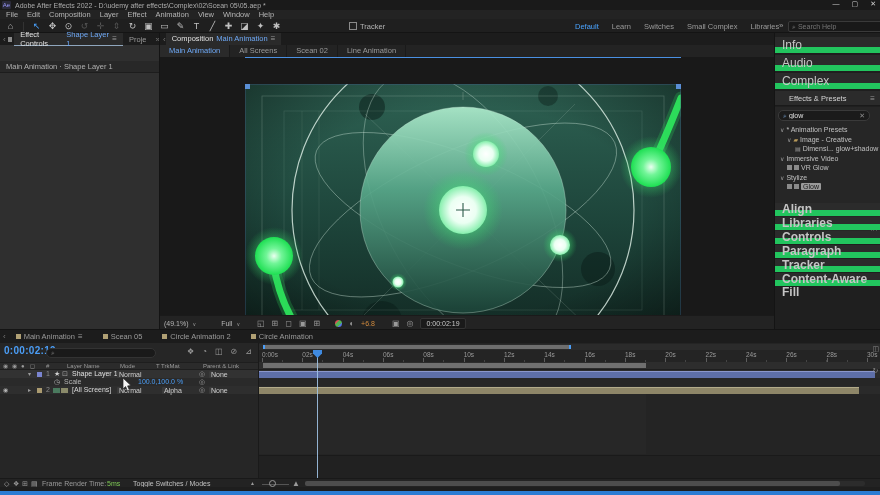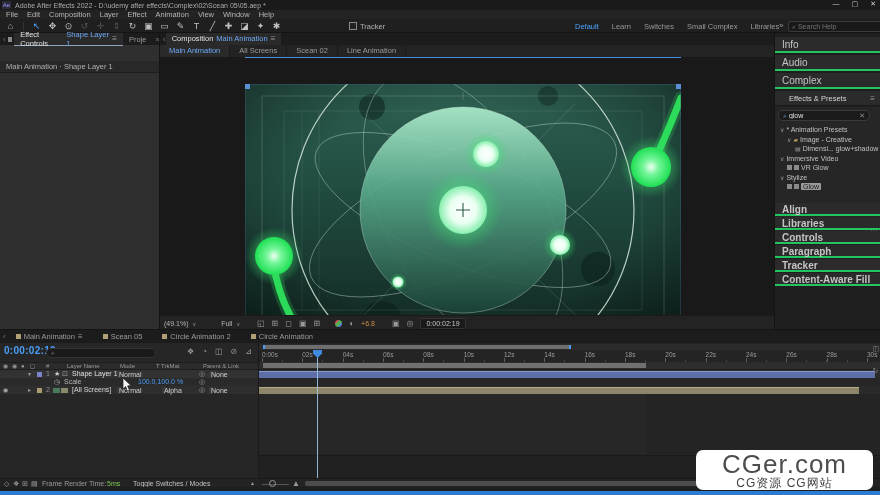--- a/index.html
+++ b/index.html
@@ -68,22 +68,22 @@
   .vstatus{position:absolute;left:0;top:282px;width:615px;height:15px;background:#232323;border-top:1px solid #1a1a1a;
            display:flex;align-items:center;gap:7px;padding-left:4px;box-sizing:border-box;font-size:7px;color:#b5b5b5;}
   .vicon{font-size:8px;color:#9a9a9a;}
   .rgbdot{width:7px;height:7px;border-radius:50%;
           background:linear-gradient(135deg,#d05555 33%,#55b055 33% 66%,#5577e0 66%);}
   .tcbox{background:#1a1a1a;border:1px solid #333;border-radius:2px;padding:1px 5px;color:#c8c8c8;}
   .exposure{color:#d18a3d;}
 
   
   .rdock{position:absolute;left:775px;top:33px;width:105px;height:297px;background:#1f1f1f;outline:1px solid #141414;}
-  .drow{position:absolute;left:0;width:105px;height:15px;background:#2b2b2b;border-bottom:2px solid #22c55e;
-        font-size:10px;color:#c5c5c5;line-height:15px;padding-left:7px;box-sizing:border-box;}
+  .drow{position:absolute;left:0;width:105px;height:15px;background:#2b2b2b;border-bottom:6px solid #22c55e;
+        font-size:12px;color:#c5c5c5;line-height:15px;padding-left:7px;box-sizing:border-box;}
   .drows-top .drow{position:relative;margin-bottom:2px;height:16px;line-height:16px;}
   .drows-top{position:absolute;top:4px;left:0;width:105px;}
   .drows-bottom{position:absolute;top:170px;left:0;width:105px;font-weight:bold;}
   .drows-bottom .drow{position:relative;margin-bottom:1px;height:13px;line-height:13px;}
   .ephead{position:absolute;top:58px;left:0;width:105px;height:15px;background:#2b2b2b;border-bottom:1px solid #1a1a1a;
           font-size:7.5px;color:#d5d5d5;line-height:15px;padding-left:14px;box-sizing:border-box;}
   .ephead .pmenu{position:absolute;right:5px;top:0;}
   .epbody{position:absolute;top:74px;left:0;width:105px;height:130px;background:#262626;}
   .epsearch{position:absolute;left:3px;top:3px;width:92px;height:11px;background:#1b1b1b;border:1px solid #3a3a3a;
             border-radius:5px;display:flex;align-items:center;gap:2px;padding:0 4px;box-sizing:border-box;}
@@ -584,22 +584,18 @@
       <span style="left:292px;font-size:8px;color:#9a9a9a;">▲</span>
       <span class="scrolltrack">
         <span class="scrollthumb"></span>
       </span>
     </div>
   </div>
 
   <div class="botstrip"></div>
   <div class="bluestrip"></div>
 
-  <div class="watermark">
-    <div class="wm1">CGer.com</div>
-    <div class="wm2">CG资源 CG网站</div>
-  </div>
 
   <svg class="cursor" width="11" height="14" viewBox="0 0 11 14">
     <path d="M1 0 L1 11 L3.6 8.6 L5.4 13 L7.4 12.1 L5.6 7.9 L9 7.6 Z" fill="#f5f5f5" stroke="#222" stroke-width=".7"></path>
   </svg>
 
 </div>
 
 </body></html>

